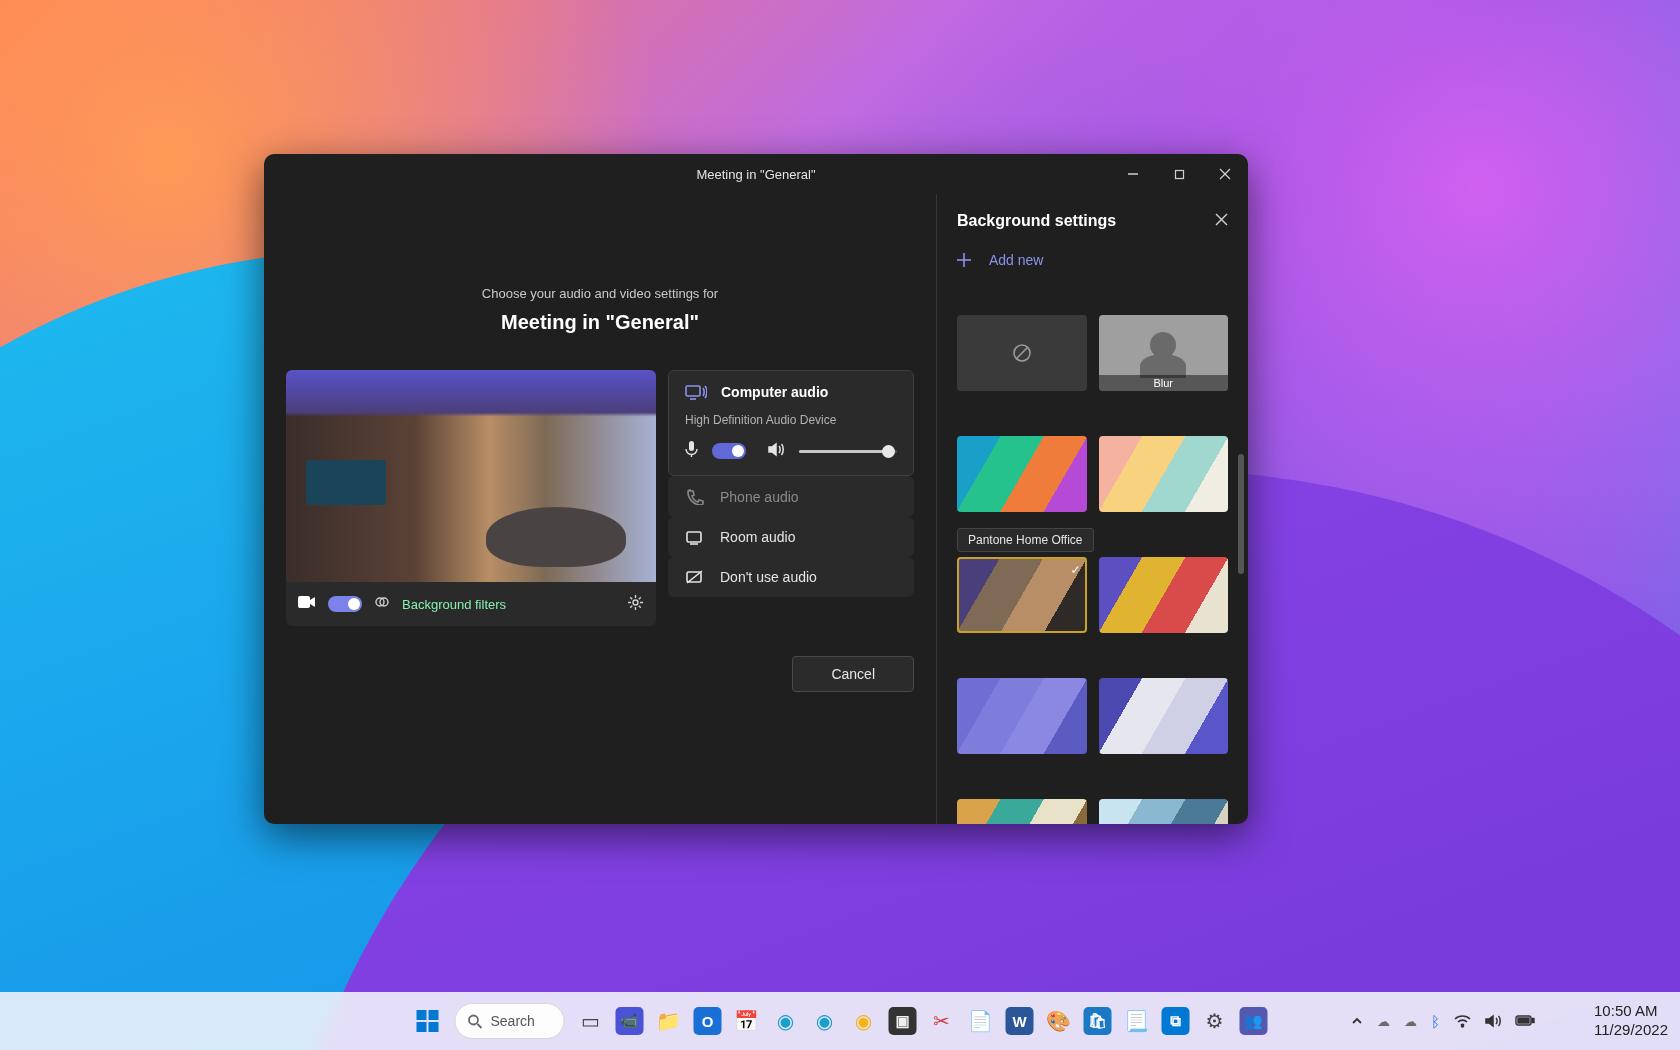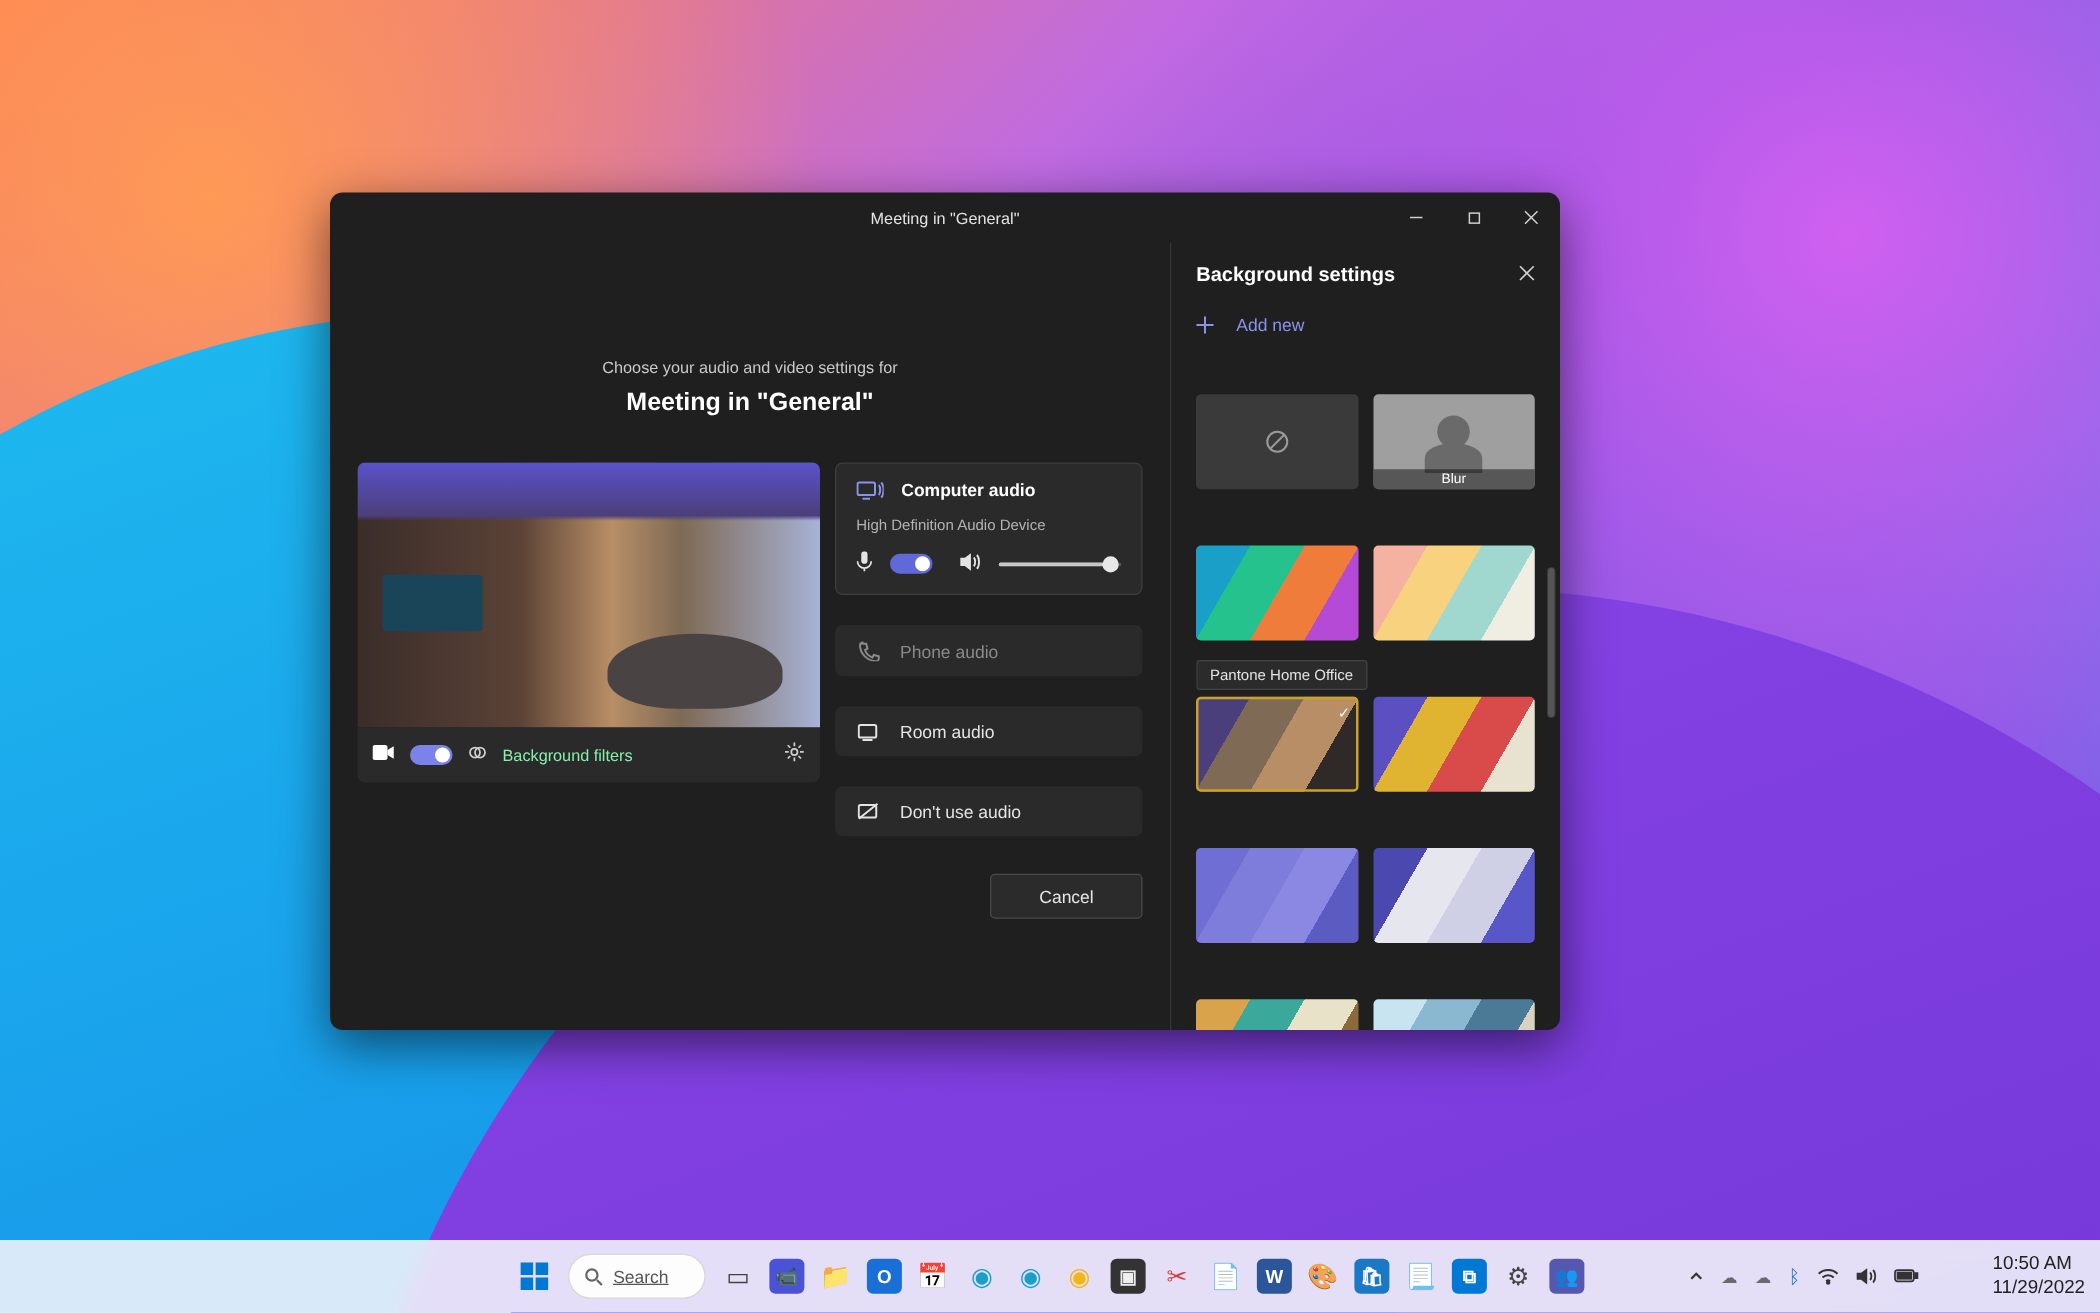--- a/index.html
+++ b/index.html
@@ -60,21 +60,21 @@
   .camtoolbar{
     height:44px; background:#2a2a2a; border-radius:0 0 6px 6px;
     display:flex; align-items:center; gap:12px; padding:0 12px;
   }
   .camicon{ color:#fff; }
   .toggle{ width:34px; height:16px; background:#7b83eb; border-radius:10px; position:relative; cursor:pointer; }
   .toggle::after{ content:""; position:absolute; right:2px; top:2px; width:12px; height:12px; background:#fff; border-radius:50%; }
   .bflabel{ font-size:13px; color:#86efac; }
   .gearbtn{ margin-left:auto; color:#cfcfcf; cursor:pointer; }
 
-  .audio{ flex:1; display:flex; flex-direction:column; gap:24px; }
+  .audio{ flex:1; display:flex; flex-direction:column; gap:0; }
   .audcard{ background:#2a2a2a; border-radius:6px; padding:12px 16px; display:flex; align-items:center; gap:14px; font-size:14px; color:#e4e4e4; cursor:pointer; }
   .audcard .ic{ width:22px; display:flex; justify-content:center; }
   .audcard.sel{ border:1px solid #3f3f3f; padding-bottom:14px; flex-direction:column; align-items:stretch; gap:4px; }
   .audcard.sel .hdr{ display:flex; align-items:center; gap:14px; color:#fff; font-weight:600; }
   .audcard.sel .sub{ font-size:12px; color:#b3b3b3; margin-top:8px; }
   .microw{ display:flex; align-items:center; gap:14px; margin-top:10px; }
   .mictgl{ width:34px; height:16px; background:#6169d8; border-radius:10px; position:relative; }
   .mictgl::after{ content:""; position:absolute; right:2px; top:2px; width:12px; height:12px; background:#fff; border-radius:50%; }
   .slider{ flex:1; height:3px; background:#555; position:relative; border-radius:2px; }
   .slider .fill{ position:absolute; left:0; top:0; height:100%; width:92%; background:#c8c8c8; border-radius:2px; }
@@ -107,21 +107,21 @@
   
   .taskbar{
     position:absolute; left:0; right:0; bottom:0; height:58px;
     background:rgba(243,245,250,.88); backdrop-filter:blur(8px);
     display:flex; align-items:center; z-index:10;
   }
   .tbcenter{ position:absolute; left:50%; transform:translateX(-50%); display:flex; align-items:center; gap:8px; }
   .start{ width:38px; height:38px; display:flex; align-items:center; justify-content:center; border-radius:5px; cursor:pointer; }
   .wgrid{ display:grid; grid-template-columns:10px 10px; grid-template-rows:10px 10px; gap:2px; }
   .wgrid span{ background:#0078d4; }
-  .search{ display:flex; align-items:center; gap:8px; width:110px; height:36px; background:#fdfdfd; border:1px solid #d7d7d7; border-radius:18px; padding:4px 12px; font-size:14px; color:#555; cursor:pointer;text-decoration:underline; }
+  .search{ display:flex; align-items:center; gap:8px; width:110px; height:36px; background:#fdfdfd; border:1px solid #d7d7d7; border-radius:18px; padding:4px 12px; font-size:14px; color:#555; cursor:pointer; }
   .tile{ width:36px; height:36px; border-radius:5px; display:flex; align-items:center; justify-content:center; cursor:pointer; font-size:20px; }
   .tray{ position:absolute; right:12px; display:flex; align-items:center; gap:14px; font-size:13px; color:#222; }
   .tray .dt{ text-align:left; line-height:1.25; font-size:15px;margin-left:45px; }
   .tray svg{ display:block; }
 
   .ic-speaker{ color:#8b92ec; }
 </style>
 </head>
 <body>
 

